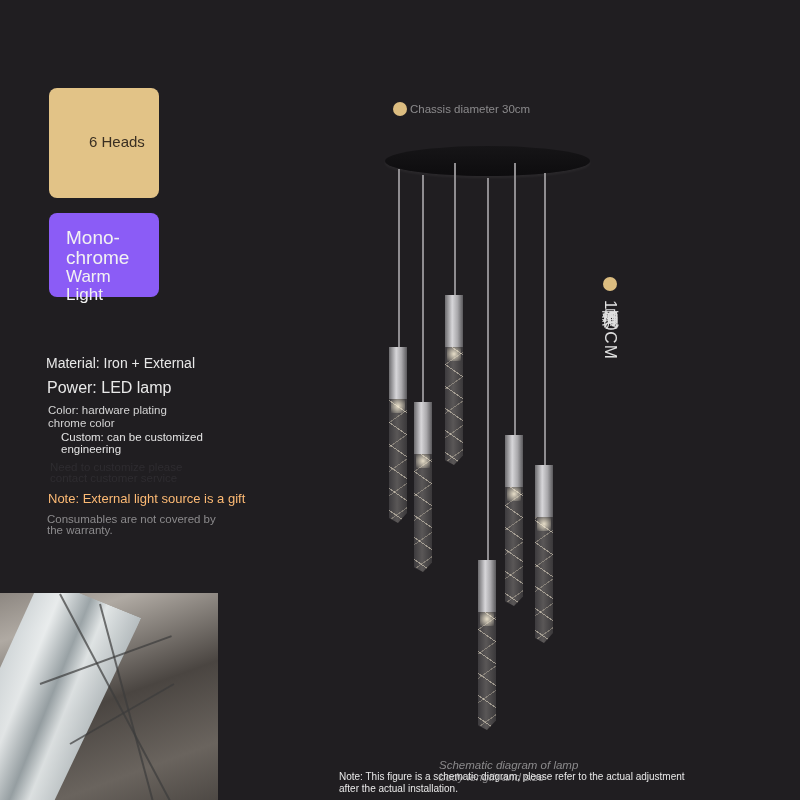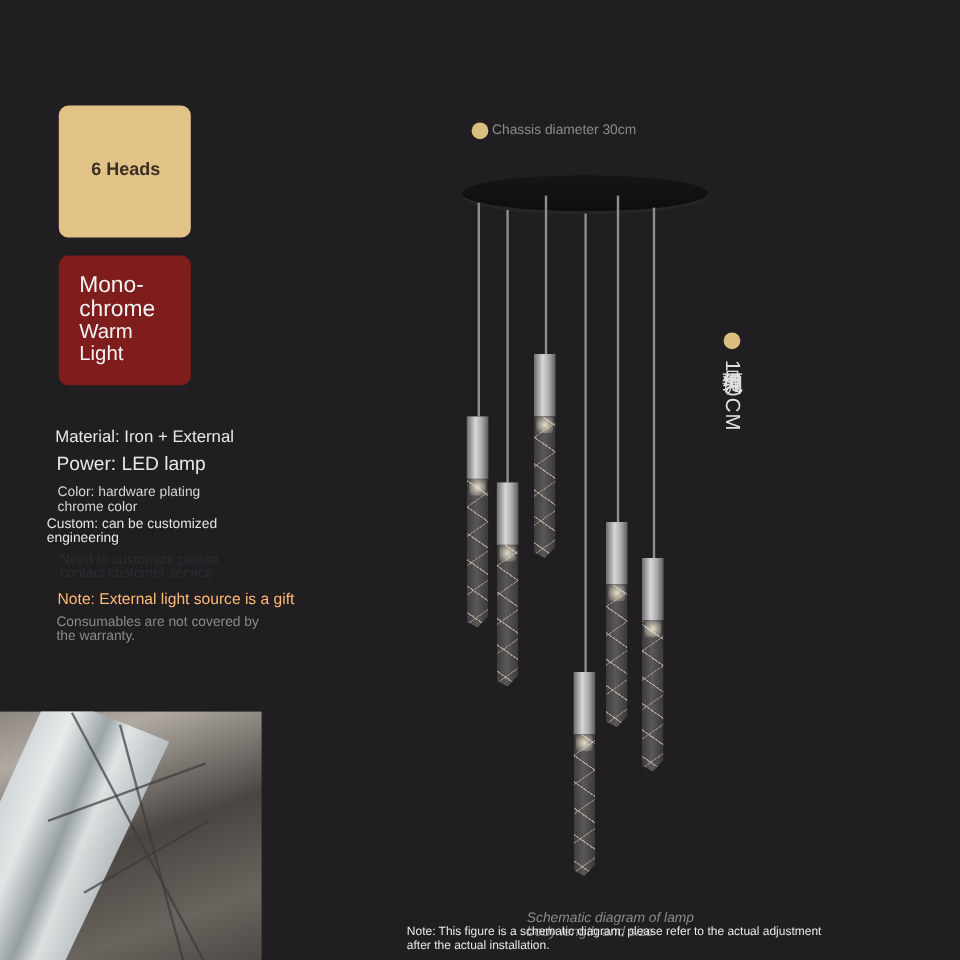--- a/index.html
+++ b/index.html
@@ -1,20 +1,20 @@
 <!DOCTYPE html>
 <html><head>
 <meta charset="utf-8">
 <style>
   html, body { margin:0; padding:0; }
   body { width:800px; height:800px; background:#201e21; position:relative; overflow:hidden; font-family:"Liberation Sans", sans-serif; }
   .abs { position:absolute;margin-top:40px; }
   .card-heads { left:49px; top:48px; width:110px; height:110px; background:#e2c387; border-radius:8px; }
-  .card-heads span { position:absolute; left:27px; top:45px; font-size:15px; color:#3a2f22;font-weight:bold; }
-  .card-mono { left:49px; top:173px; width:110px; height:108px; background:#7f1d1d; border-radius:8px; }
+  .card-heads span { position:absolute; left:40px; top:45px; font-size:15px; color:#3a2f22; }
+  .card-mono { left:49px; top:173px; width:110px; height:84px; background:#8b5cf6; border-radius:8px; }
   .card-mono .l1 { position:absolute; left:17px; top:15px; font-size:19px; line-height:20px; color:#f2f2f2; }
   .card-mono .l2 { position:absolute; left:17px; top:55px; font-size:17px; line-height:18px; color:#f2f2f2; }
   .spec { color:#e8e8e8; white-space:nowrap; }
   .faint { color:#8b8a8c; }
   .ghost { color:#2e2c30; }
   .dot { width:14px; height:14px; border-radius:50%; background:#dcbd80; }
   .vertical { writing-mode:vertical-rl; font-size:17px; color:#e0e0e0; letter-spacing:1px; }
   .canopy { left:385px; top:106px; width:205px; height:30px; border-radius:50%; background:linear-gradient(#161517,#0d0c0e); box-shadow:0 2px 3px rgba(255,255,255,0.05); }
   .cable { width:1.5px; background:#8f8d90; }
   .pend { width:18px; }
@@ -43,21 +43,21 @@
 <div class="abs card-mono">
   <div class="l1" style="white-space:pre-line">Mono-
 chrome</div>
   <div class="l2" style="white-space:pre-line">Warm
 Light</div>
 </div>
 
 <div class="abs spec" style="left:46px;top:315px;font-size:14px;">Material: Iron + External</div>
 <div class="abs spec" style="left:47px;top:339px;font-size:16px;">Power: LED lamp</div>
 <div class="abs spec" style="left:48px;top:364px;font-size:11.5px;line-height:13px;width:150px;white-space:normal;color:#d4d4d4;">Color: hardware plating chrome color</div>
-<div class="abs spec" style="left:39px;top:391px;font-size:11.5px;line-height:12px;width:165px;white-space:normal;color:#e4e4e4;">Custom: can be customized engineering</div>
+<div class="abs spec" style="left:61px;top:391px;font-size:11.5px;line-height:12px;width:165px;white-space:normal;color:#e4e4e4;">Custom: can be customized engineering</div>
 <div class="abs ghost" style="left:50px;top:422px;font-size:11.5px;line-height:11px;width:160px;">Need to customize please contact customer service</div>
 <div class="abs spec" style="left:48px;top:451px;font-size:13px;color:#fdba74;text-align:right;">Note: External light source is a gift</div>
 <div class="abs faint" style="left:47px;top:474px;font-size:11.5px;line-height:11px;width:170px;">Consumables are not covered by the warranty.</div>
 
 <div class="abs dot" style="left:393px;top:62px;"></div>
 <div class="abs faint" style="left:410px;top:63px;font-size:11.5px;">Chassis diameter 30cm</div>
 <div class="abs dot" style="left:603px;top:237px;"></div>
 <div class="abs vertical" style="left:599px;top:256px;">吊绳可调150CM</div>
 
 <div class="abs canopy"></div>

